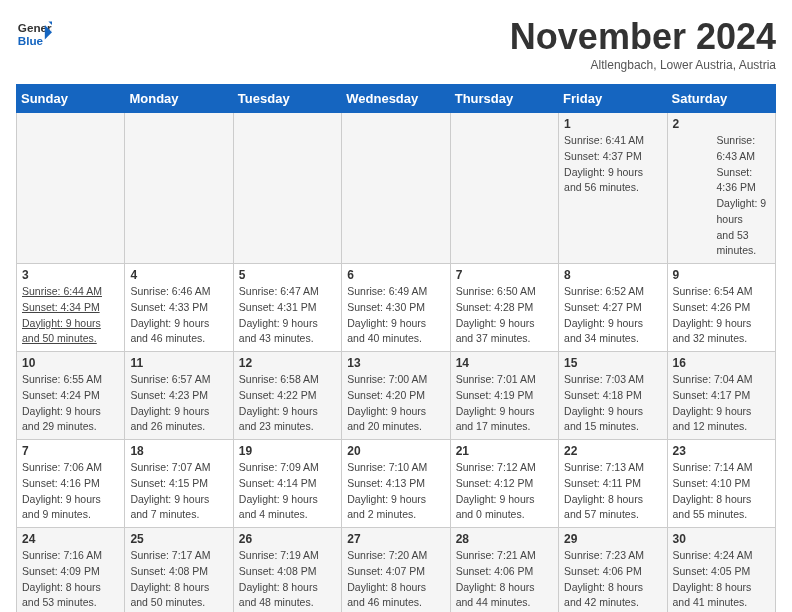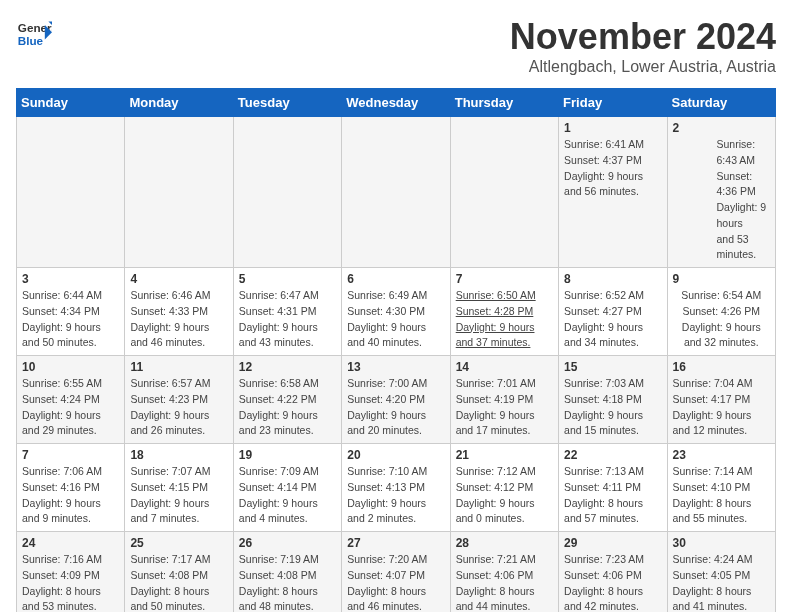--- a/index.html
+++ b/index.html
@@ -27,21 +27,21 @@
     }
     .title-area {
       text-align: right;
     }
     .month-title {
       font-size: 36px;
       font-weight: bold;
       color: #333;
     }
     .location-title {
-      font-size: 16px;
+      font-size: 12px;
       color: #555;
     }
     table {
       width: 100%;
       border-collapse: collapse;
       table-layout: fixed;
     }
     thead tr {
       background-color: #1565c0;
       color: #fff;
@@ -132,21 +132,21 @@
           <span class="day-num">2</span>
           <div class="day-detail" style="white-space: pre-line; margin-left: 44px;">Sunrise: 6:43 AM
 Sunset: 4:36 PM
 Daylight: 9 hours
 and 53 minutes.</div>
         </td>
       </tr>
       <tr>
         <td>
           <span class="day-num">3</span>
-          <div class="day-detail" style="white-space: pre-line;">Sunrise: 6:44 AM
+          <div class="day-detail" style="white-space: pre-line; text-decoration: underline;">Sunrise: 6:44 AM
 Sunset: 4:34 PM
 Daylight: 9 hours
 and 50 minutes.</div>
         </td>
         <td>
           <span class="day-num">4</span>
           <div class="day-detail" style="white-space: pre-line;">Sunrise: 6:46 AM
 Sunset: 4:33 PM
 Daylight: 9 hours
 and 46 minutes.</div>
@@ -160,35 +160,35 @@
         </td>
         <td>
           <span class="day-num">6</span>
           <div class="day-detail" style="white-space: pre-line;">Sunrise: 6:49 AM
 Sunset: 4:30 PM
 Daylight: 9 hours
 and 40 minutes.</div>
         </td>
         <td>
           <span class="day-num">7</span>
-          <div class="day-detail" style="white-space: pre-line; text-decoration: underline;">Sunrise: 6:50 AM
+          <div class="day-detail" style="white-space: pre-line;">Sunrise: 6:50 AM
 Sunset: 4:28 PM
 Daylight: 9 hours
 and 37 minutes.</div>
         </td>
         <td>
           <span class="day-num">8</span>
           <div class="day-detail" style="white-space: pre-line;">Sunrise: 6:52 AM
 Sunset: 4:27 PM
 Daylight: 9 hours
 and 34 minutes.</div>
         </td>
         <td>
           <span class="day-num">9</span>
-          <div class="day-detail" style="white-space: pre-line; text-align: center;">Sunrise: 6:54 AM
+          <div class="day-detail" style="white-space: pre-line;">Sunrise: 6:54 AM
 Sunset: 4:26 PM
 Daylight: 9 hours
 and 32 minutes.</div>
         </td>
       </tr>
       <tr>
         <td>
           <span class="day-num">10</span>
           <div class="day-detail" style="white-space: pre-line;">Sunrise: 6:55 AM
 Sunset: 4:24 PM

